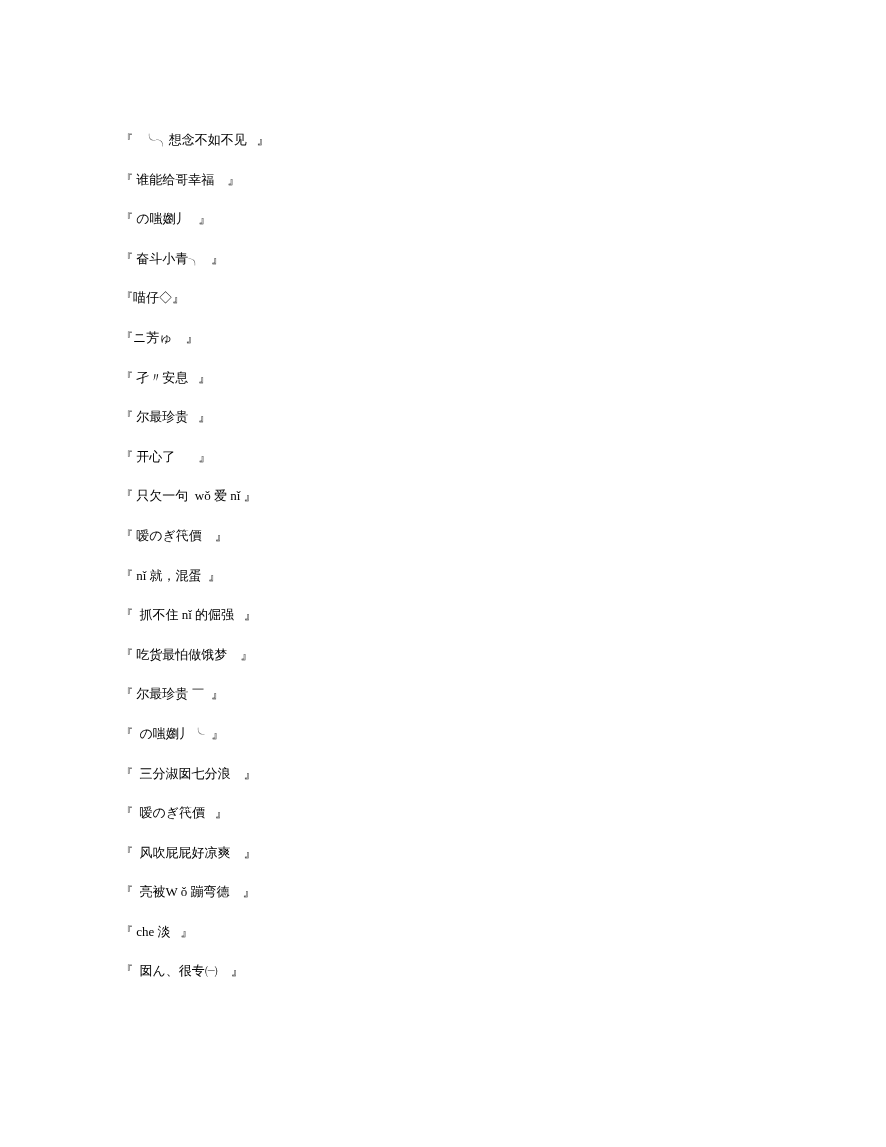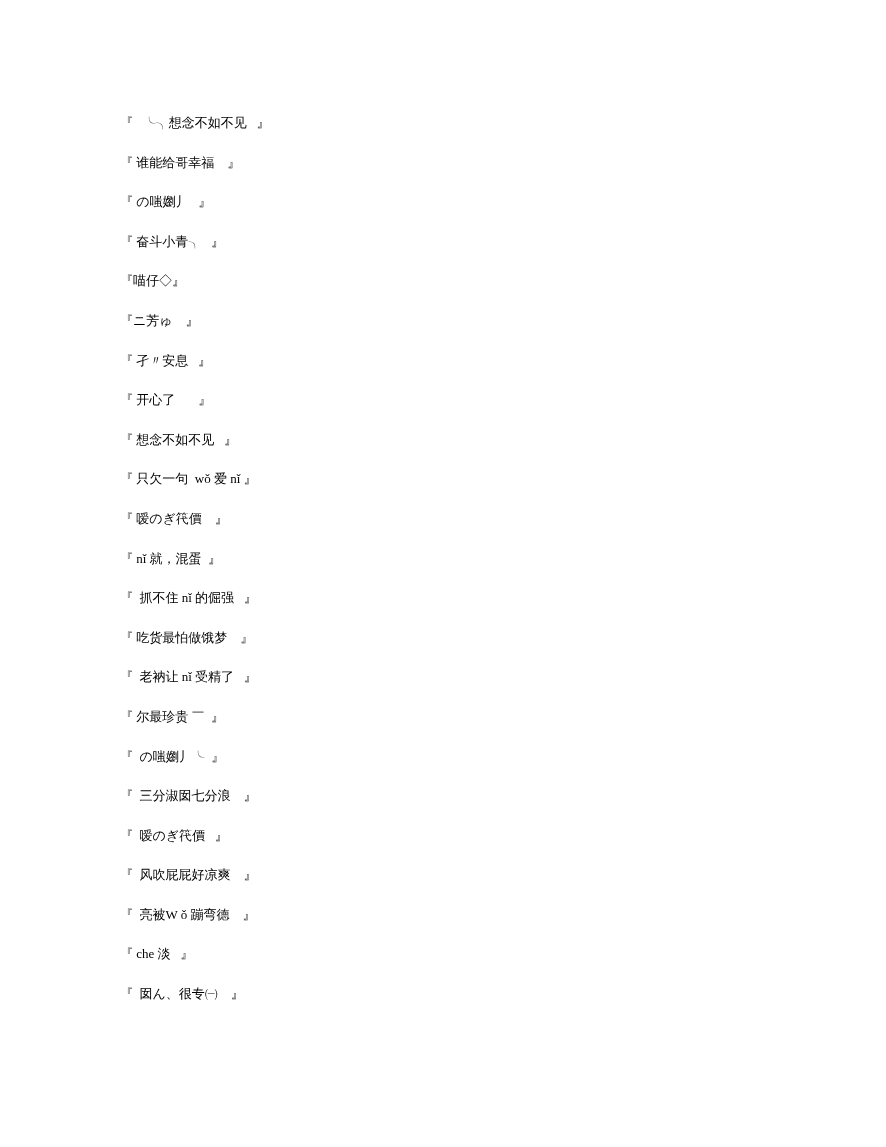--- a/index.html
+++ b/index.html
@@ -10,21 +10,21 @@
     body {
       background: #ffffff;
       width: 886px;
       height: 1147px;
       font-family: "SimSun", "宋体", serif;
       position: relative;
     }
     .content {
       position: absolute;
       left: 120px;
-      top: 115px;
+      top: 132px;
       width: 650px;
     }
     .line {
       font-size: 13px;
       color: #000000;
       line-height: 1.2;
       margin-bottom: 24px;
       white-space: pre;
     }
   </style>
@@ -32,28 +32,27 @@
 <body>
 
 <div class="content">
   <div class="line">『   ╰╮想念不如不见   』</div>
   <div class="line">『 谁能给哥幸福    』</div>
   <div class="line">『 の嗤嬼丿   』</div>
   <div class="line">『 奋斗小青╮   』</div>
   <div class="line">『喵仔◇』</div>
   <div class="line">『ニ芳ゅ    』</div>
   <div class="line">『 孑〃安息   』</div>
+  <div class="line">『 尔最珍贵   』</div>
   <div class="line">『 开心了ゞ   』</div>
-  <div class="line">『 想念不如不见   』</div>
   <div class="line">『 只欠一句  wǒ 爱 nǐ 』</div>
   <div class="line">『 嗳のぎ笩價    』</div>
   <div class="line">『 nǐ 就，混蛋  』</div>
   <div class="line">『  抓不住 nǐ 的倔强   』</div>
   <div class="line">『 吃货最怕做饿梦    』</div>
-  <div class="line">『  老衲让 nǐ 受精了   』</div>
   <div class="line">『 尔最珍贵 ￣  』</div>
   <div class="line">『  の嗤嬼丿╰  』</div>
   <div class="line">『  三分淑囡七分浪    』</div>
   <div class="line">『  嗳のぎ笩價   』</div>
   <div class="line">『  风吹屁屁好凉爽    』</div>
   <div class="line">『  亮被W ǒ 蹦弯德    』</div>
   <div class="line">『 che 淡   』</div>
   <div class="line">『  囡ん、很专㈠    』</div>
 </div>
 

